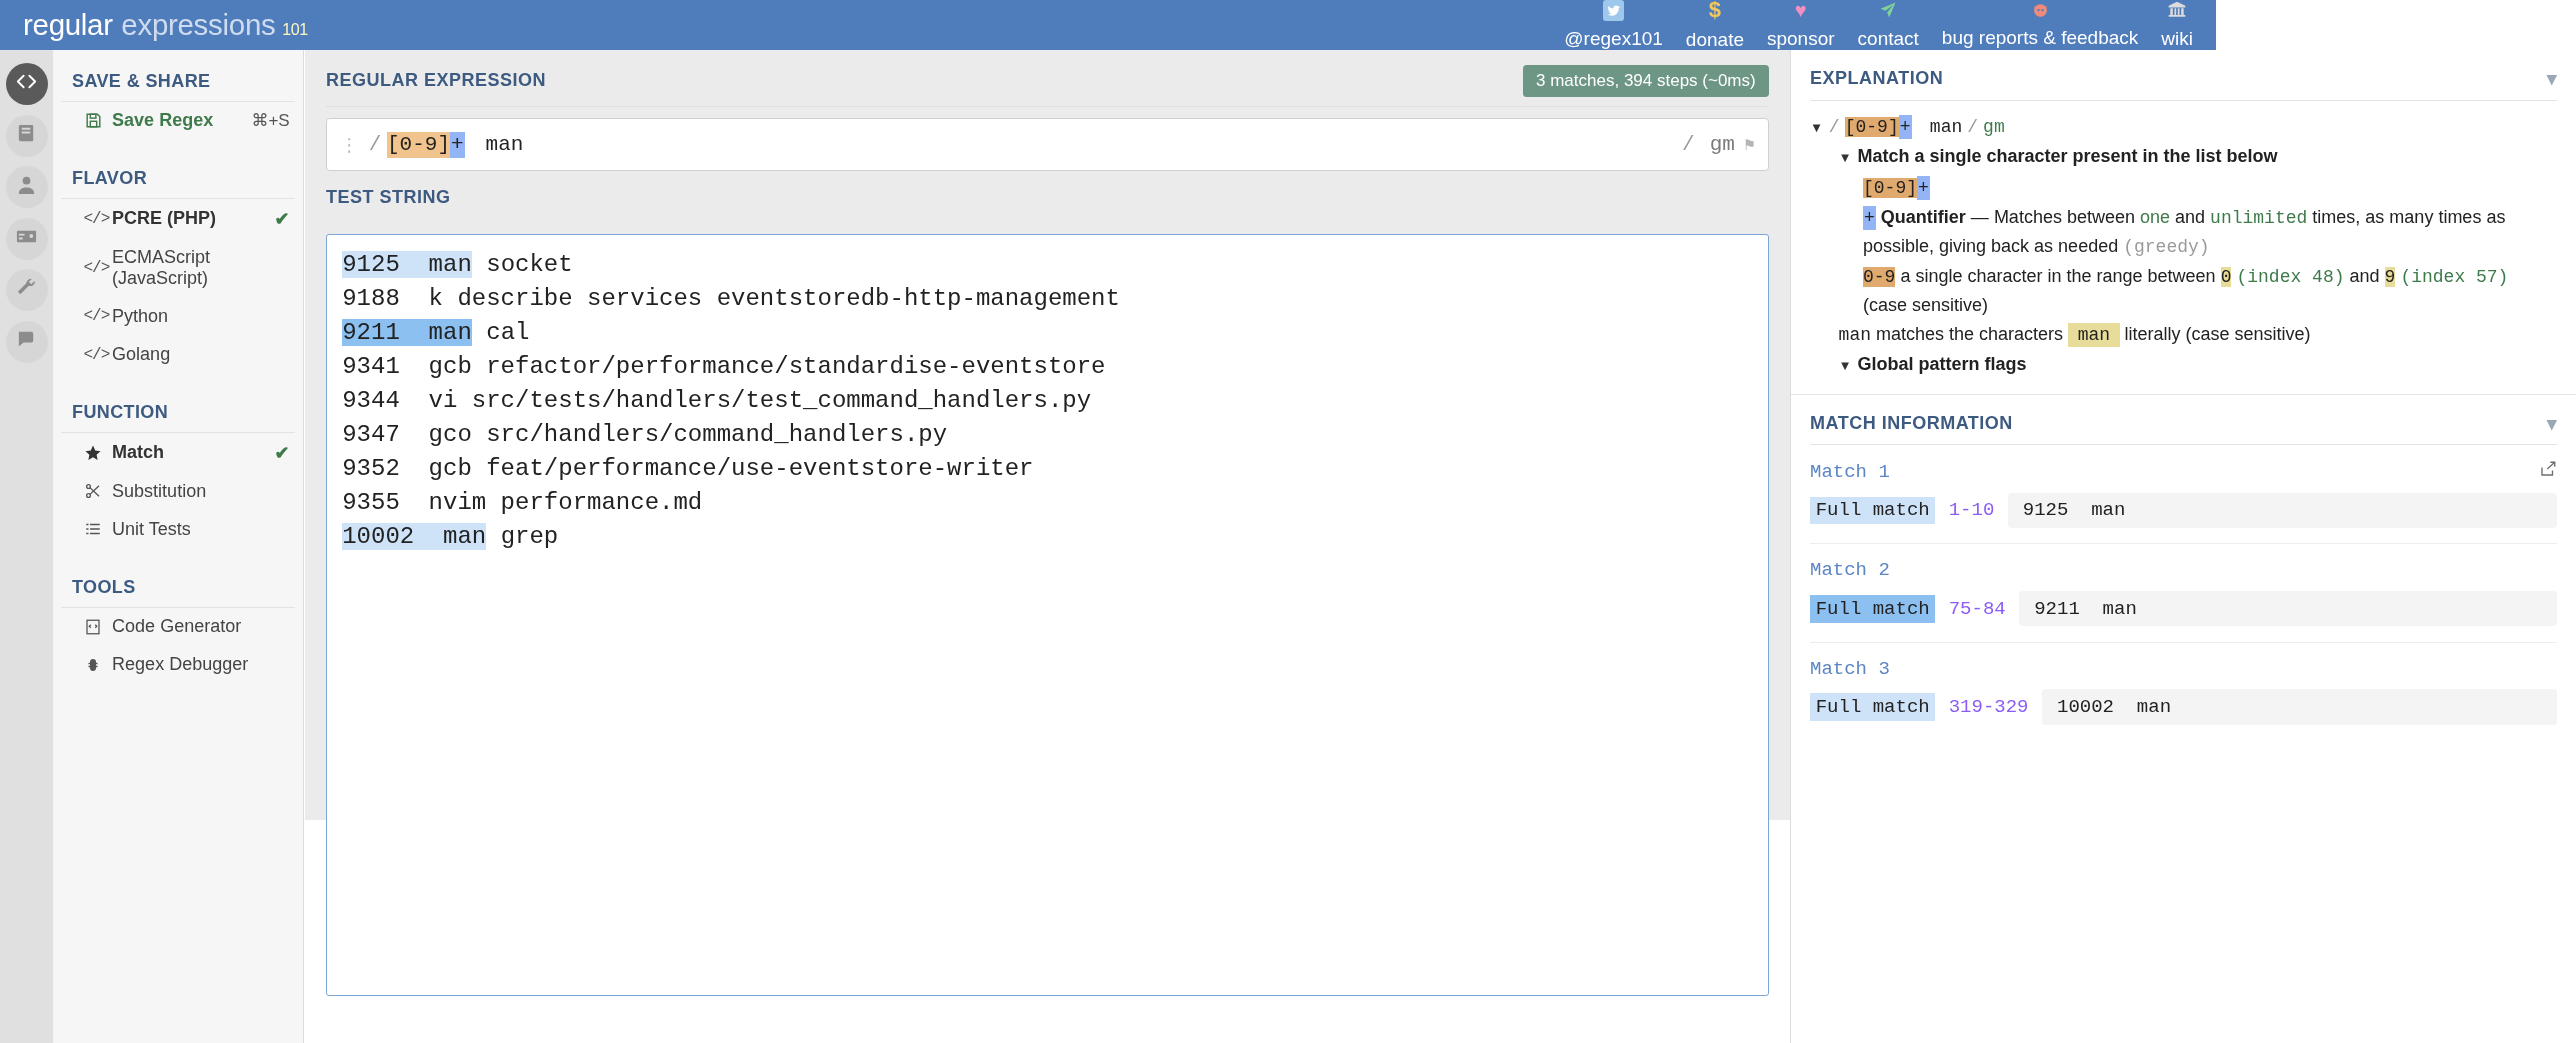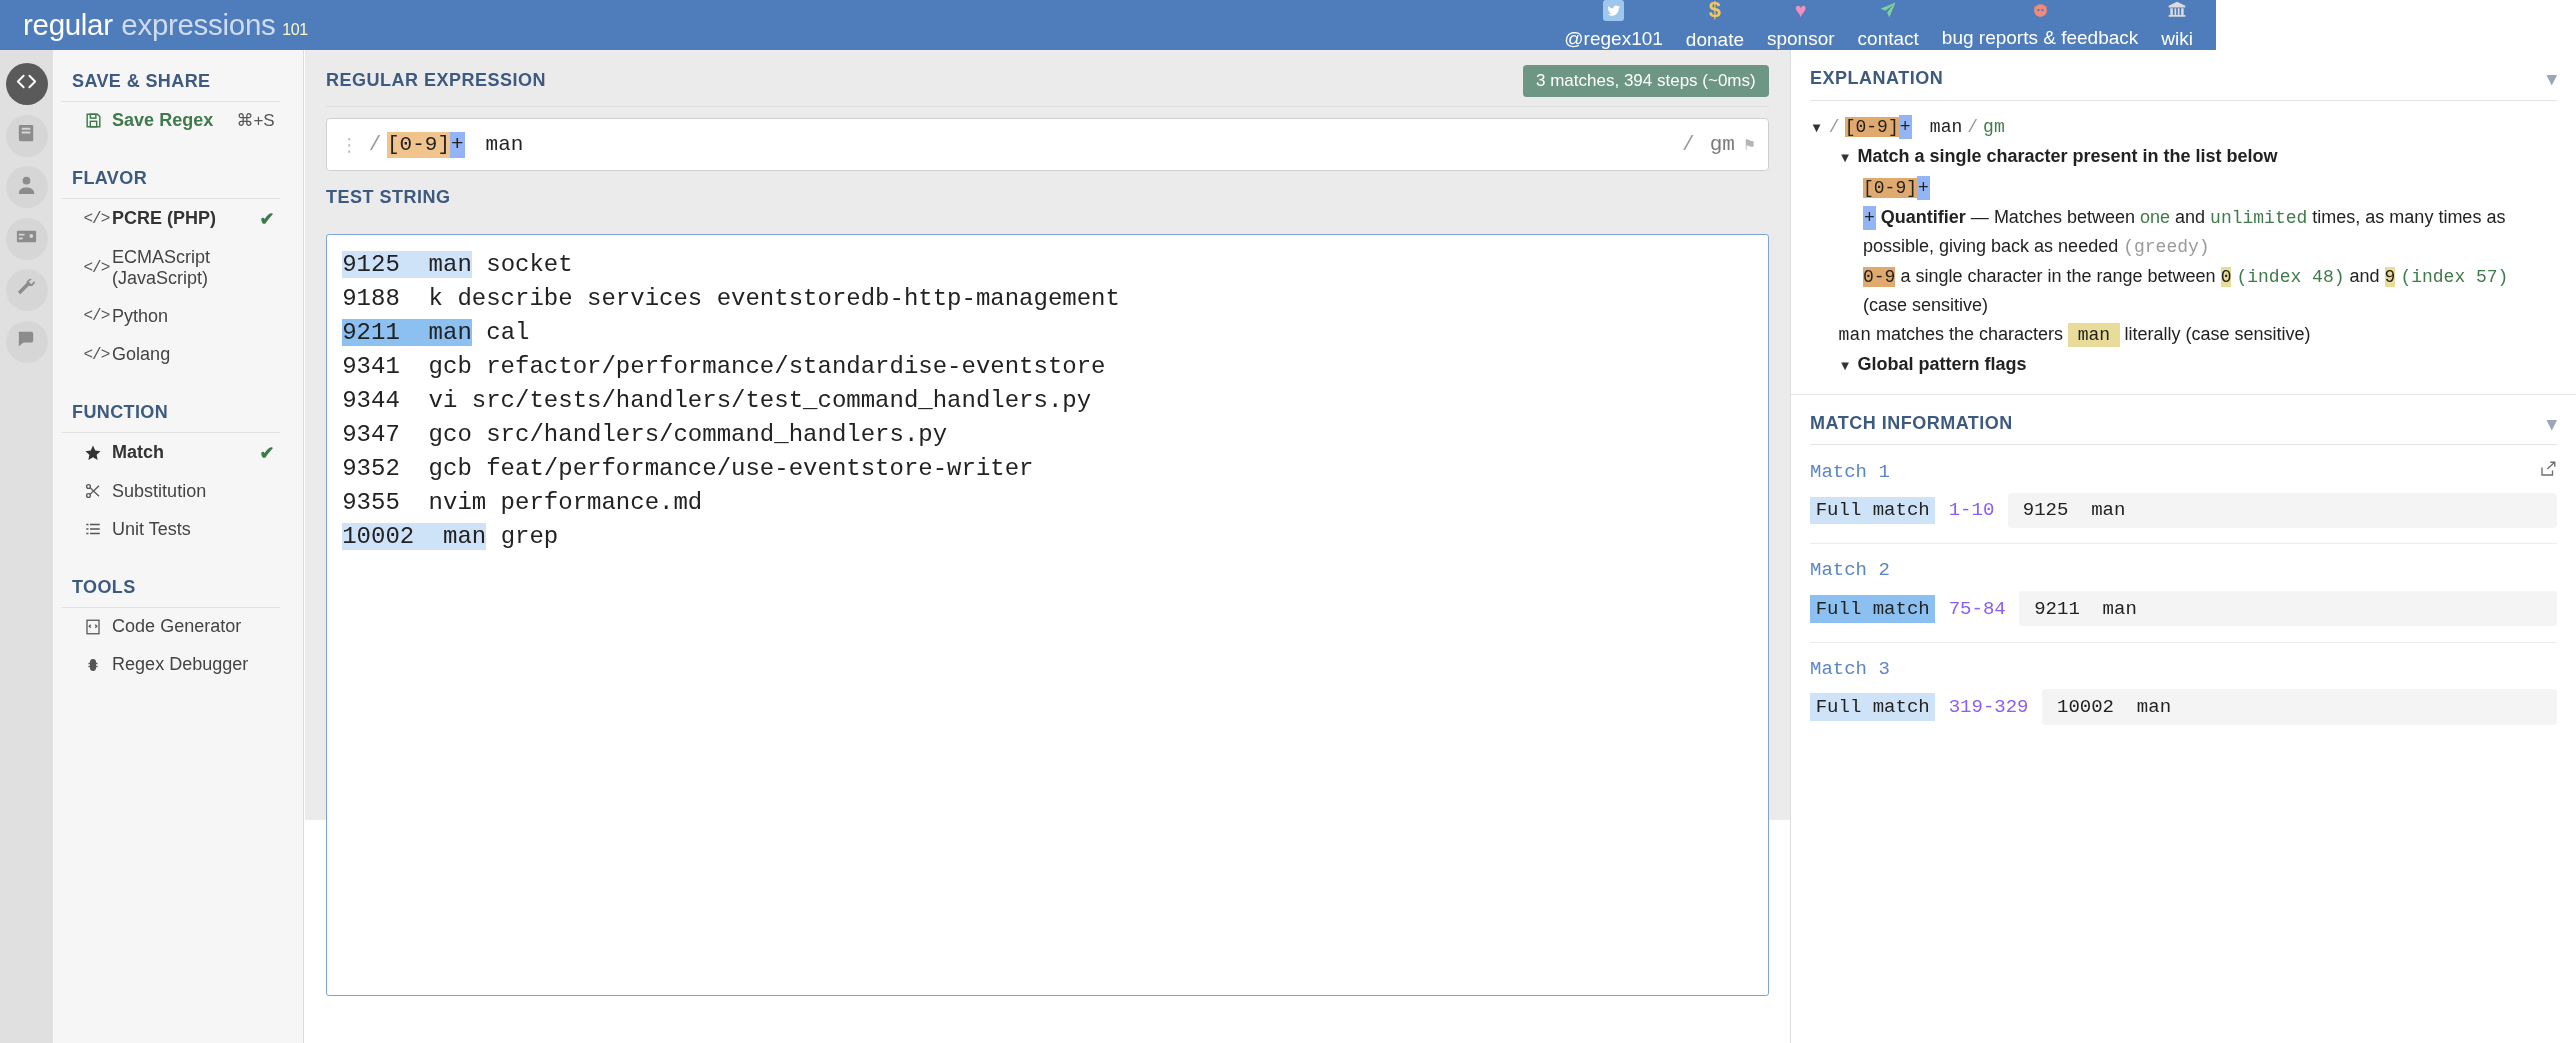--- a/index.html
+++ b/index.html
@@ -47,21 +47,21 @@
   }
   .rail-btn.active { background: #5a5a5a; color: #ffffff; }
   .rail-btn svg { width: 23px; height: 23px; }
 
   
   .leftpanel {
     position: absolute; top: 50px; left: 53px;
     width: 251px; height: 994px;
     background: #f6f6f6;
     border-right: 1px solid #dcdcdc;
-    padding: 21px 15px 0 0;
+    padding: 21px 0 0 0;
   }
   .lp-head {
     font-size: 18px; font-weight: bold; color: #3d5a80;
     letter-spacing: 0.4px; padding: 0 15.2px 8.6px 11.4px; margin: 0 7.6px;
     border-bottom: 1px solid #e2e2e2;
   }
   .lp-head.spaced { margin-top: 28.6px; }
   .lp-item {
     display: flex; align-items: center;
     padding: 8.6px 13.3px 8.6px 30.5px;

